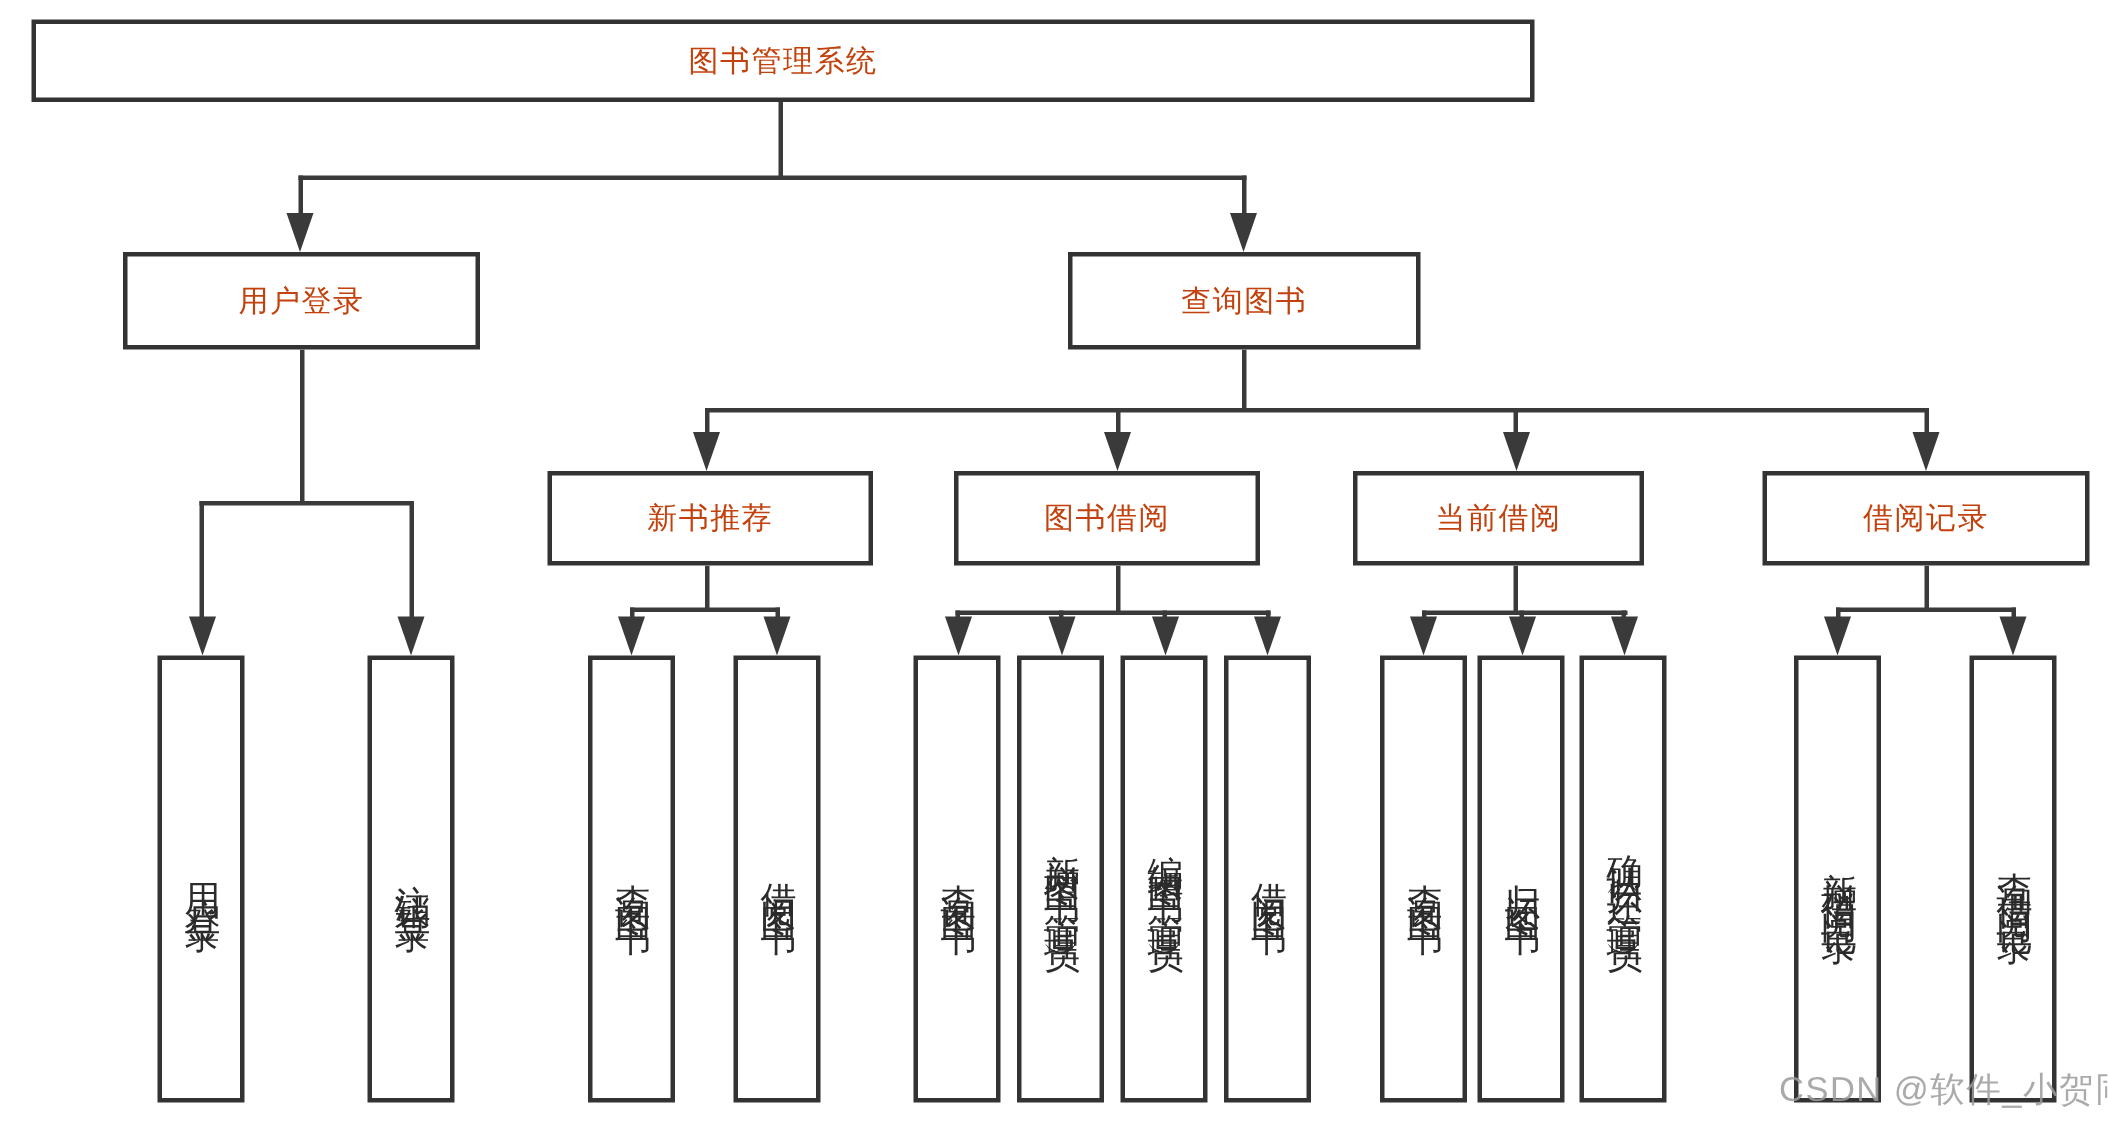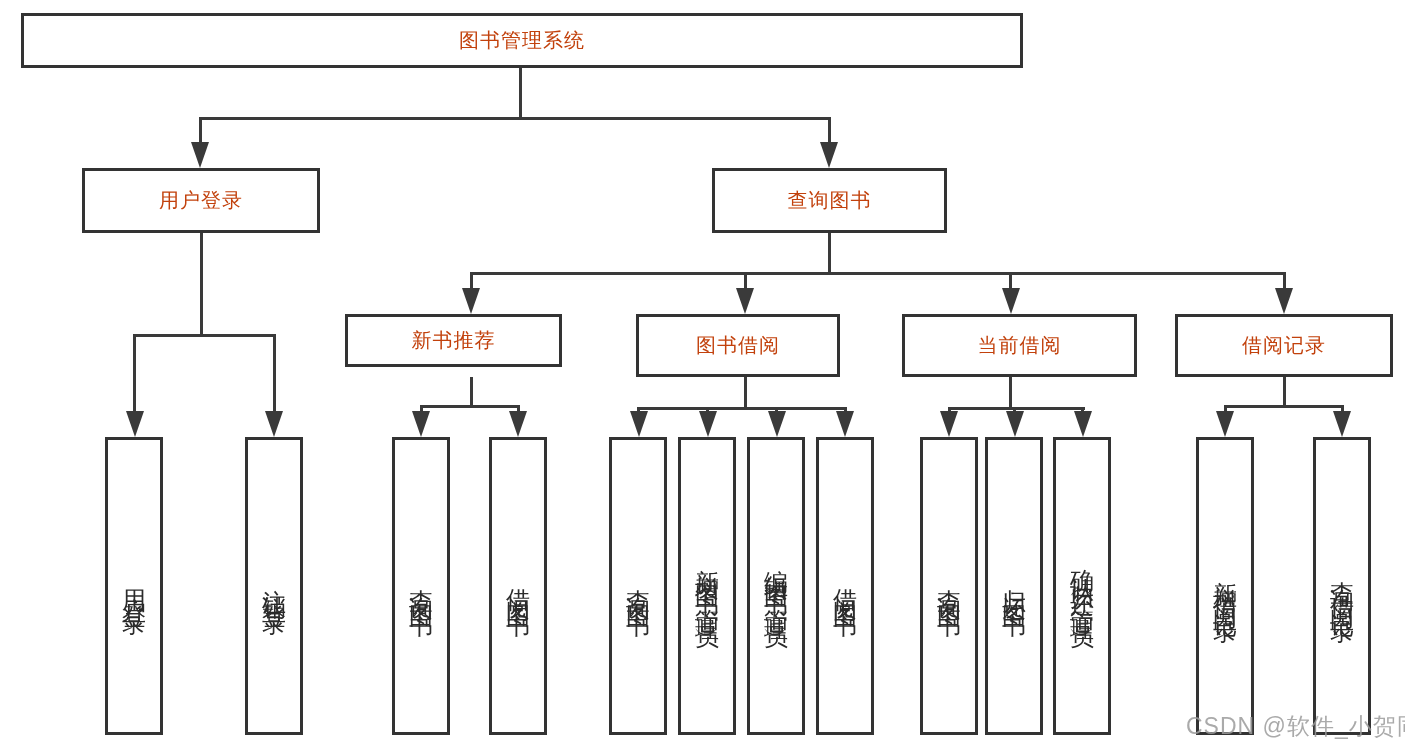--- a/index.html
+++ b/index.html
@@ -136,23 +136,23 @@
   <div class="arrow" style="left:1006px;top:411px"></div>
   <div class="arrow" style="left:1074px;top:411px"></div>
   <div class="arrow" style="left:1216px;top:411px"></div>
   <div class="arrow" style="left:1333px;top:411px"></div>
 
   <div class="box" style="left:21px;top:13px;width:1002px;height:55px">图书管理系统</div>
 
   <div class="box" style="left:82px;top:168px;width:238px;height:65px">用户登录</div>
   <div class="box" style="left:712px;top:168px;width:235px;height:65px">查询图书</div>
 
-  <div class="box" style="left:345px;top:314px;width:217px;height:53px">新书推荐</div>
+  <div class="box" style="left:365px;top:314px;width:217px;height:63px">新书推荐</div>
   <div class="box" style="left:636px;top:314px;width:204px;height:63px">图书借阅</div>
-  <div class="box" style="left:902px;top:314px;width:235px;height:63px">当前借阅</div>
+  <div class="box" style="left:902px;top:314px;width:194px;height:63px">当前借阅</div>
   <div class="box" style="left:1175px;top:314px;width:218px;height:63px">借阅记录</div>
 
   <div class="vbox" style="left:105px">
     <span class="vtext">用户登录</span>
   </div>
   <div class="vbox" style="left:245px">
     <span class="vtext">注销登录</span>
   </div>
 
   <div class="vbox" style="left:392px">

